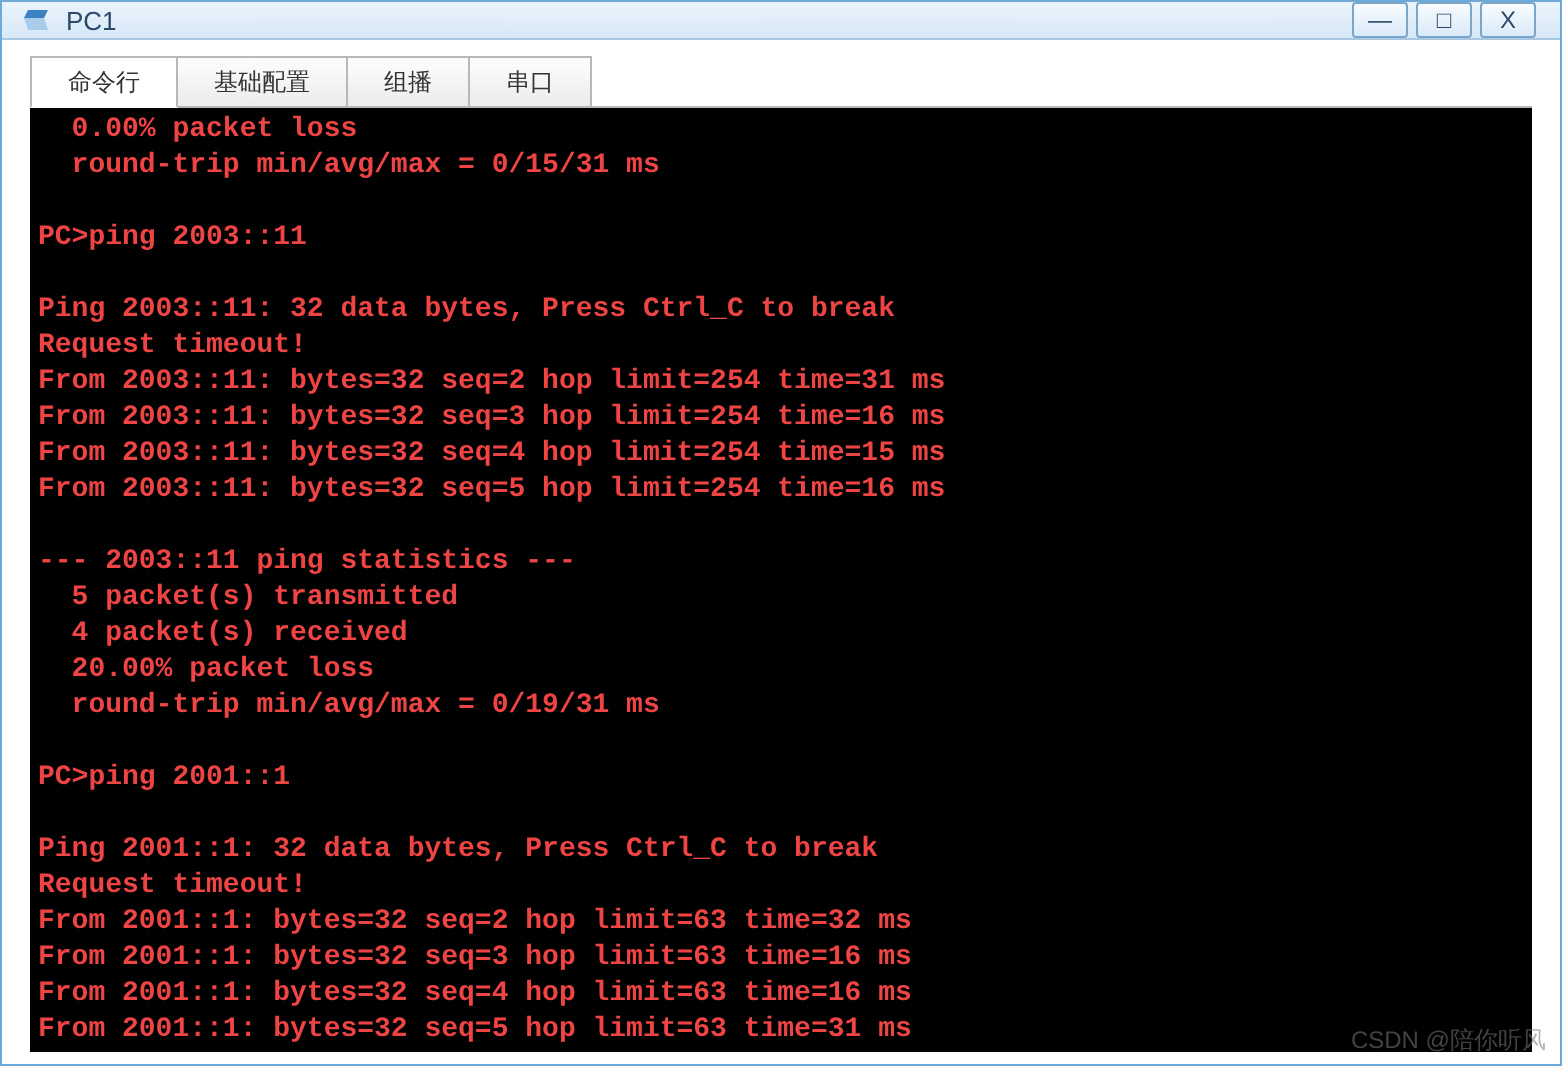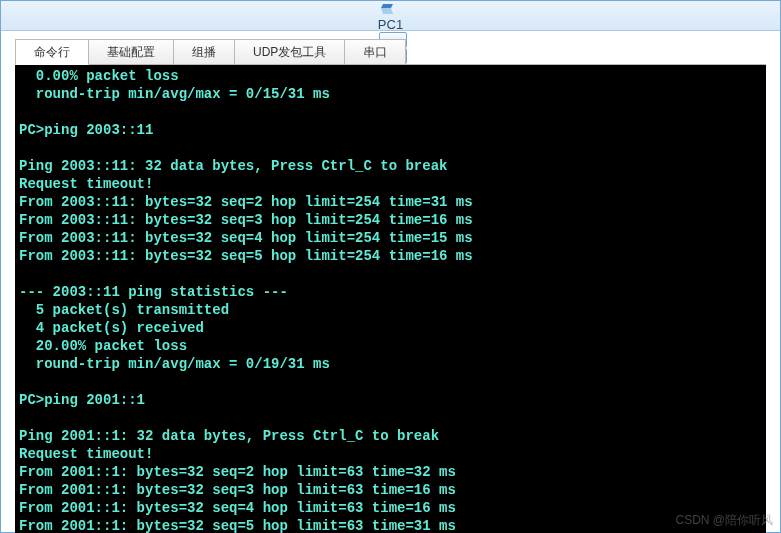--- a/index.html
+++ b/index.html
@@ -1,32 +1,32 @@
 <!DOCTYPE html>
 <html><head>
 <meta charset="utf-8">
 <style>
   * { margin: 0; padding: 0; box-sizing: border-box; }
   body { font-family: "Microsoft YaHei", Tahoma, sans-serif; background: #fff; width: 781px; height: 533px; overflow: hidden; position: relative; }
 
   .window { width: 781px; height: 533px; border: 1px solid #6fa9d8; background: #fff; display: flex; flex-direction: column; }
 
-  .titlebar { height: 30px; background: linear-gradient(#eaf3fb, #d7e8f7); display: flex; align-items: center; padding: 0 20px; border-bottom: 1px solid #a9c8e2; flex-direction: column; }
+  .titlebar { height: 30px; background: linear-gradient(#eaf3fb, #d7e8f7); display: flex; align-items: center; padding: 0 10px; border-bottom: 1px solid #a9c8e2; }
   .titlebar .icon { width: 16px; height: 16px; margin-right: 6px; }
   .titlebar .title { flex: 1; font-size: 13px; color: #2a4a6b; }
   .titlebar .winbtn { width: 28px; height: 18px; border: 1px solid #7aa6c9; background: linear-gradient(#f7fbff,#dbeaf7); margin-left: 4px; display: flex; align-items: center; justify-content: center; color: #2a4a6b; font-size: 12px; font-family: Tahoma, sans-serif; cursor: pointer; border-radius: 2px; }
   .titlebar .winbtn:last-child { margin-right: 2px; }
 
   .tabbar { padding: 8px 14px 0 14px; display: flex; gap: 0; }
   .tab { height: 26px; padding: 0 18px; border: 1px solid #b8b8b8; background: linear-gradient(#fdfdfd,#ececec); font-size: 12px; color: #333; display: flex; align-items: center; cursor: pointer; margin-right: -1px; }
   .tab.active { background: #fff; border-bottom: 1px solid #fff; position: relative; z-index: 2; }
   .tabline { border-bottom: 1px solid #b8b8b8; margin: -1px 14px 0 14px; }
 
   .terminal-wrap { flex: 1; padding: 0 14px 14px 14px; display: flex; }
-  .terminal { flex: 1; background: #000; color: #5eead4; font-family: Consolas, "Courier New", monospace; font-size: 14px; line-height: 18px; padding: 2px 4px; overflow: hidden; white-space: pre; font-weight: bold; }
+  .terminal { flex: 1; background: #000; color: #ef4444; font-family: Consolas, "Courier New", monospace; font-size: 14px; line-height: 18px; padding: 2px 4px; overflow: hidden; white-space: pre; font-weight: bold; }
 
   .watermark { position: absolute; right: 8px; bottom: 4px; color: rgba(120,120,120,0.55); font-size: 12px; pointer-events: none; }
 </style>
 </head>
 <body>
 
 <div class="window">
 
   <div class="titlebar">
     <span class="icon">
@@ -38,21 +38,20 @@
     <span class="title">PC1</span>
     <div class="winbtn">—</div>
     <div class="winbtn">□</div>
     <div class="winbtn">X</div>
   </div>
 
   <div class="tabbar">
     <div class="tab active">命令行</div>
     <div class="tab">基础配置</div>
     <div class="tab">组播</div>
-    <div class="tab">UDP发包工具</div>
     <div class="tab">串口</div>
   </div>
   <div class="tabline"></div>
 
   <div class="terminal-wrap">
     <div class="terminal" id="terminal">  0.00% packet loss
   round-trip min/avg/max = 0/15/31 ms
 
 PC&gt;ping 2003::11
 

